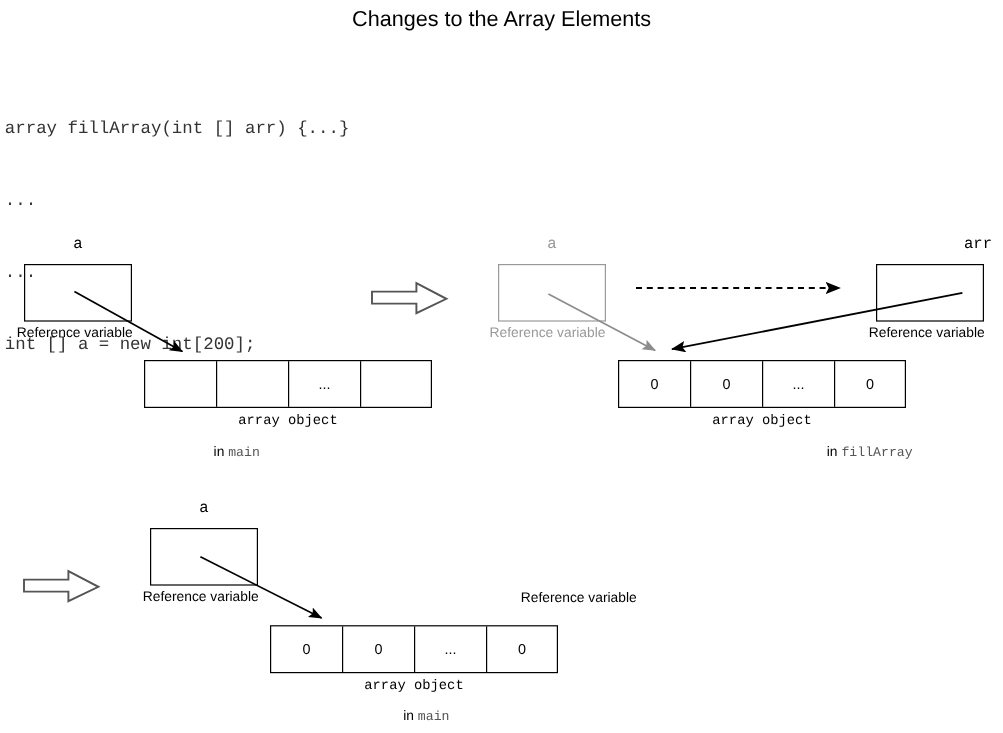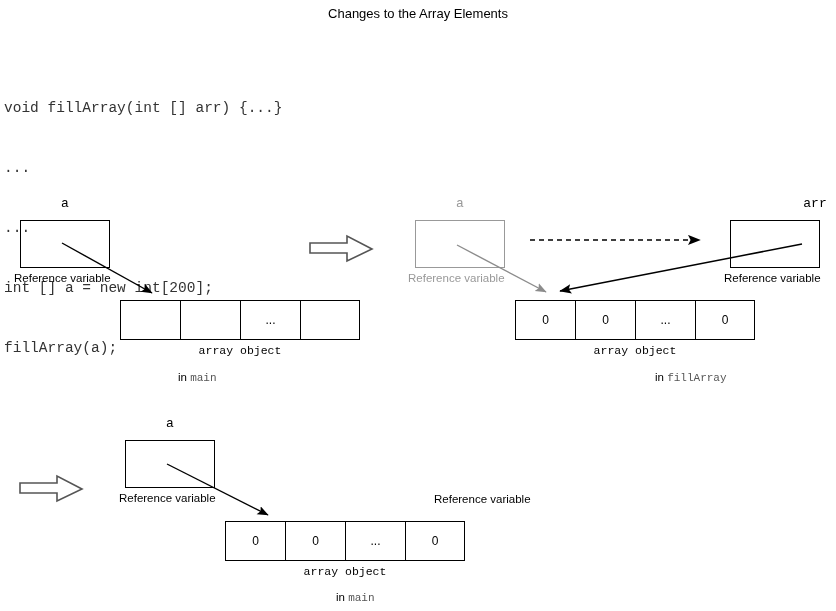--- a/index.html
+++ b/index.html
@@ -20,21 +20,21 @@
     left: 0; top: 0;
     width: 836px;
     height: 611px;
   }
   
   .title {
     position: absolute;
     left: 0; top: 6px;
     width: 836px;
     text-align: center;
-    font-size: 13px;
+    font-size: 18px;
     font-family: "Liberation Sans", sans-serif;
     color: #000;
     white-space: pre;
   }
   .code {
     position: absolute;
     left: 4px;
     top: 58px;
     font-family: "Liberation Mono", monospace;
     font-size: 14.5px;
@@ -123,25 +123,24 @@
   }
 </style>
 </head>
 <body>
 
 <div class="stage">
 
   <div class="title">Changes to the Array Elements</div>
 
   <div class="code">
-    <div class="code-line">void fillArray(int [] arr) {...}</div>
+    <div class="code-line">array fillArray(int [] arr) {...}</div>
     <div class="code-line">...</div>
     <div class="code-line">...</div>
     <div class="code-line">int [] a = new int[200];</div>
-    <div class="code-line">fillArray(a);</div>
   </div>
 
   <div class="varname" style="left:20px; top:196px; width:90px;">a</div>
 
   <div class="refbox" style="left:20px; top:220px; width:90px; height:48px;"></div>
 
   <div class="reflabel" style="left:14px; top:272px;">Reference variable</div>
 
   <div class="array" style="left:120px; top:300px; width:240px; height:40px;">
     <div class="cell" style="width:60px;height:38px;"></div>
@@ -168,21 +167,21 @@
 
   <div class="array" style="left:515px; top:300px; width:240px; height:40px;">
     <div class="cell" style="width:60px;height:38px;">0</div>
     <div class="cell" style="width:60px;height:38px;">0</div>
     <div class="cell" style="width:60px;height:38px;">...</div>
     <div class="cell" style="width:58px;height:38px;">0</div>
   </div>
 
   <div class="caption" style="left:515px; top:344px; width:240px;">array object</div>
 
-  <div class="scope" style="left:610px; top:371px;padding-left:45px;"><span>in</span> <span class="mono">fillArray</span></div>
+  <div class="scope" style="left:644px; top:371px;padding-left:45px;"><span>in</span> <span class="mono">fillArray</span></div>
 
   <div class="varname" style="left:125px; top:416px; width:90px;">a</div>
 
   <div class="refbox" style="left:125px; top:440px; width:90px; height:48px;"></div>
 
   <div class="reflabel" style="left:119px; top:492px;">Reference variable</div>
 
   <div class="reflabel" style="left:434px; top:493px;">Reference variable</div>
 
   <div class="array" style="left:225px; top:521px; width:240px; height:40px;">

